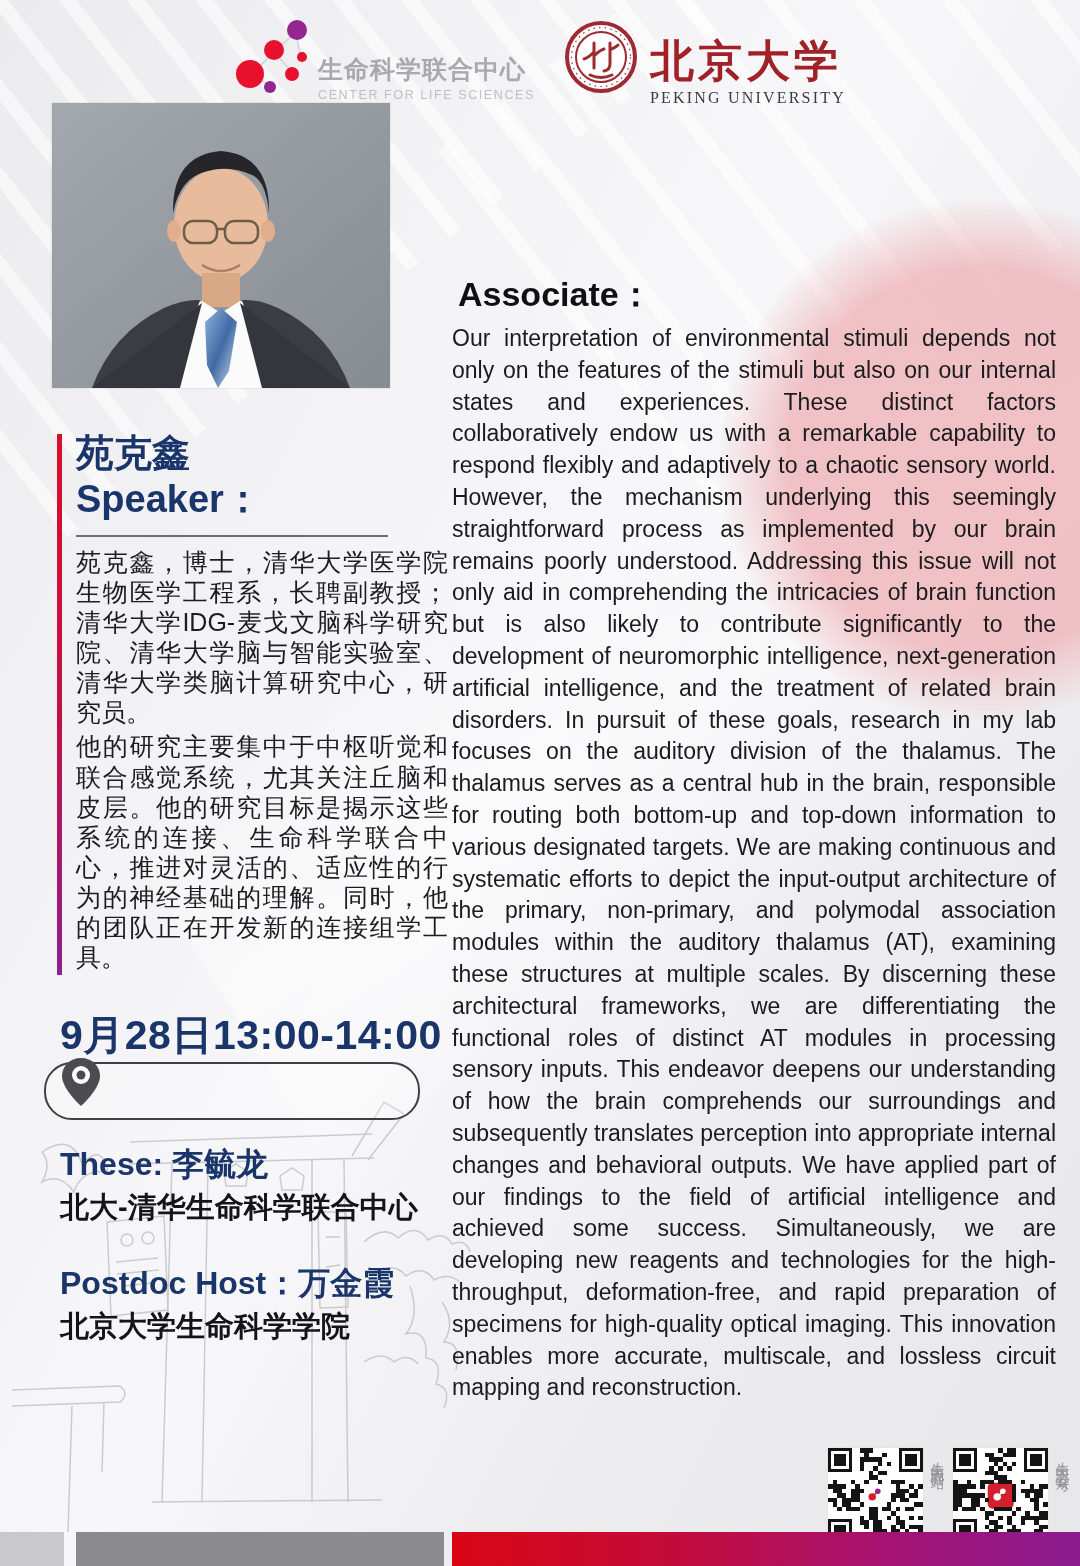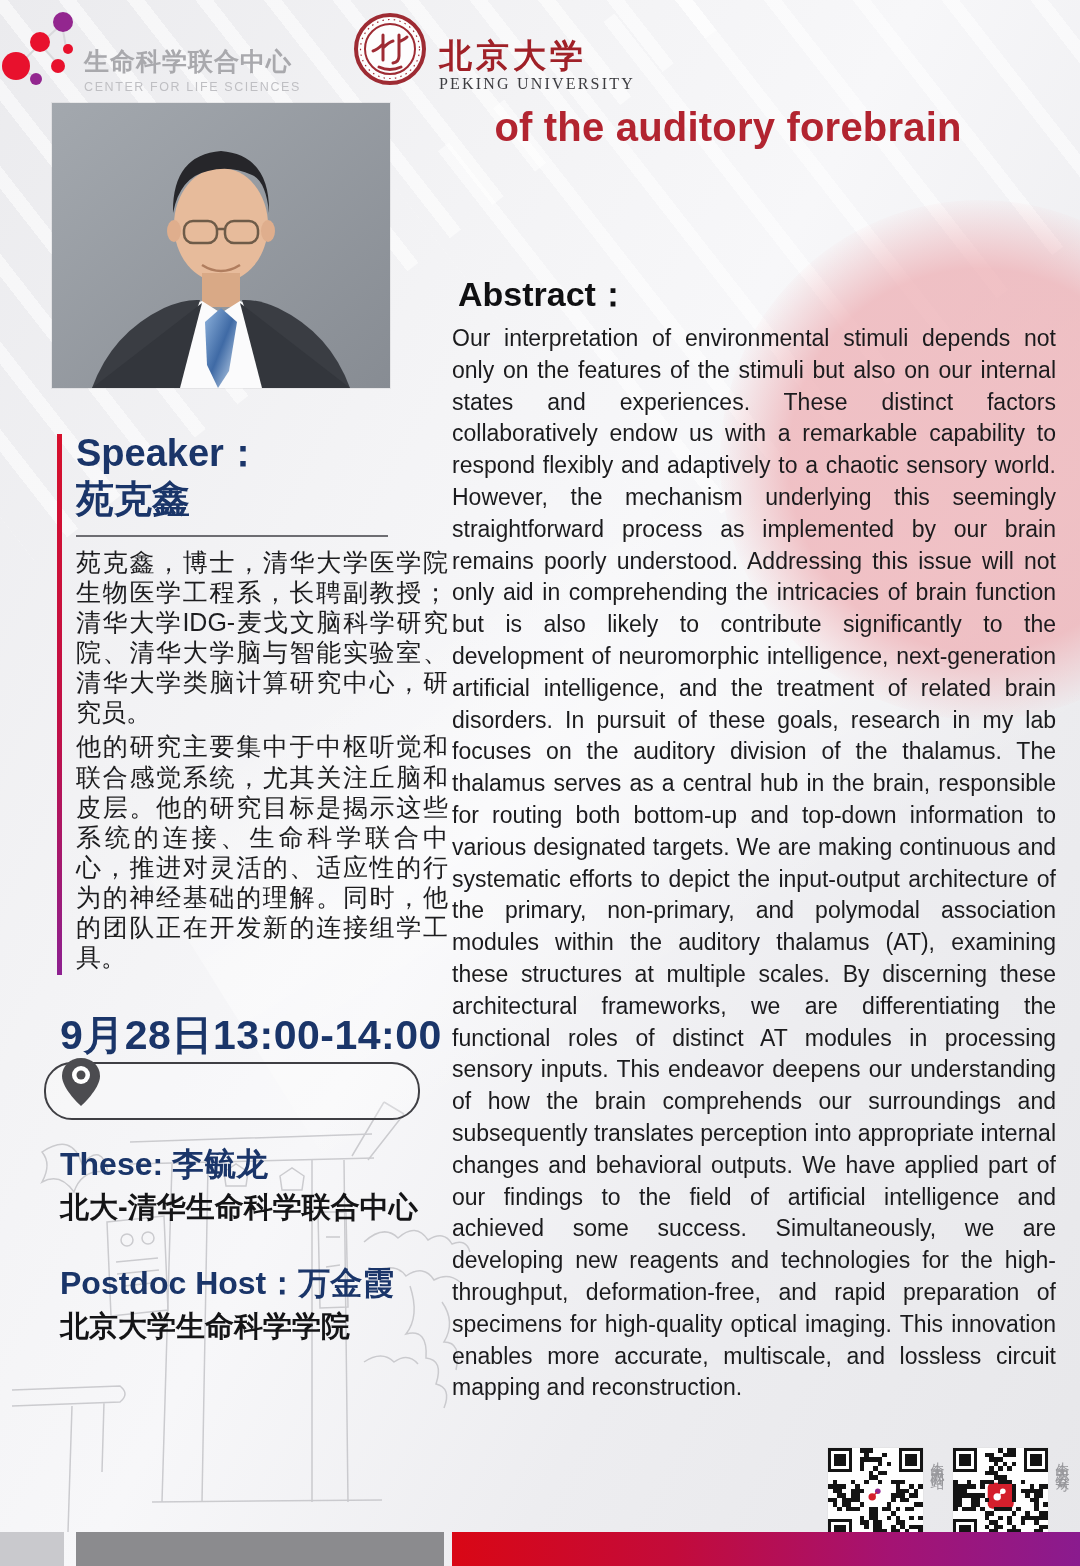--- a/index.html
+++ b/index.html
@@ -13,26 +13,26 @@
   .streak.s1{left:-220px;top:-180px;width:900px;height:520px;transform:rotate(-38deg);
     background:repeating-linear-gradient(90deg,rgba(255,255,255,0) 0 40px,rgba(255,255,255,.55) 40px 54px);}
   .streak.s2{right:-260px;top:-140px;width:900px;height:460px;transform:rotate(-38deg);
     background:repeating-linear-gradient(90deg,rgba(255,255,255,0) 0 56px,rgba(255,255,255,.5) 56px 70px);}
   .streak.s3{left:120px;top:420px;width:1400px;height:420px;transform:rotate(-32deg);
     background:linear-gradient(180deg,rgba(255,255,255,0),rgba(255,255,255,.45),rgba(255,255,255,0));}
   .pink-blob{position:absolute;right:-160px;top:200px;width:520px;height:520px;border-radius:50%;
     background:radial-gradient(circle,rgba(238,178,183,.78) 0 52%,rgba(238,178,183,0) 72%);pointer-events:none;}
 
   
-  .logos{position:absolute;left:0;top:8px;width:100%;height:86px;display:flex;align-items:center;gap:52px;}
+  .logos{position:absolute;left:0;top:16px;width:100%;height:86px;display:flex;justify-content:center;align-items:center;gap:29px;}
   .cls-logo{display:flex;align-items:flex-end;gap:6px;}
   .cls-text .cn{font-size:25px;color:#a9a9ad;font-weight:bold;letter-spacing:1px;}
   .cls-text .en{font-size:12.5px;color:#bfbfc3;letter-spacing:1.6px;margin-top:2px;}
   .pku-logo{display:flex;align-items:center;gap:12px;}
-  .pku-text .cn{font-family:Liberation Sans, sans-serif;font-size:33px;color:#a02128;font-weight:bold;letter-spacing:4px;line-height:1;margin-top:30px;}
+  .pku-text .cn{font-family:Liberation Mono, monospace;font-size:44px;color:#a02128;font-weight:bold;letter-spacing:4px;line-height:1;margin-top:30px;}
   .pku-text .en{font-family:"Liberation Serif","DejaVu Serif",serif;font-size:16px;color:#3c3c40;letter-spacing:2.2px;margin-top:3px;}
 
   
   .photo{position:absolute;left:52px;top:103px;width:338px;height:285px;box-shadow:0 0 0 1px rgba(0,0,0,.05);}
   .speaker-block{position:absolute;left:52px;top:430px;width:392px;}
   .accent-bar{position:absolute;left:5px;top:4px;width:5px;height:541px;
     background:linear-gradient(180deg,#d6102c 0%,#c01048 55%,#8d2090 100%);}
   .speaker-inner{margin-left:24px;}
   .speaker-h{font-size:38px;font-weight:bold;color:#1a3569;line-height:1.22;}
   .divider{border:none;border-top:2px solid #6d6d72;margin:12px 0 10px 0;width:312px;}
@@ -160,22 +160,22 @@
     <path d="M298 285 Q278 230 226 205 Q206 196 190 197 L218 285 Z" fill="#3a3d43"></path>
     <path d="M40 285 L150 200 L128 285 Z" fill="#33363c"></path>
     <path d="M298 285 L188 200 L210 285 Z" fill="#33363c"></path>
   </svg>
 </div>
 
 <div class="speaker-block">
   <div class="accent-bar"></div>
   <div class="speaker-inner">
     <div class="speaker-h">
+      <div>苑克鑫</div>
       <div>Speaker：</div>
-      <div>苑克鑫</div>
     </div>
     <hr class="divider">
     <div class="bio">苑克鑫，博士，清华大学医学院生物医学工程系，长聘副教授；清华大学IDG-麦戈文脑科学研究院、清华大学脑与智能实验室、清华大学类脑计算研究中心，研究员。</div>
     <div class="bio">他的研究主要集中于中枢听觉和联合感觉系统，尤其关注丘脑和皮层。他的研究目标是揭示这些系统的连接、生命科学联合中心，推进对灵活的、适应性的行为的神经基础的理解。同时，他的团队正在开发新的连接组学工具。</div>
   </div>
 </div>
 
 <div class="building">
   <svg width="460" height="460" viewBox="0 0 460 460" fill="none" stroke="#c4c4c8" stroke-width="1.5">
     <path d="M118 70 L360 62 M118 92 L362 86"></path>
@@ -205,23 +205,22 @@
         <circle cx="21" cy="19" r="4.5" fill="#4c4c50"></circle>
     </svg>
   </span>
 </div>
 <div class="host-label">These: 李毓龙</div>
 <div class="host-org">北大-清华生命科学联合中心</div>
 <div class="postdoc-label">Postdoc Host：万金霞</div>
 <div class="postdoc-org">北京大学生命科学学院</div>
 
 <div class="title">
-  <div>of the auditory forebrain</div>
-</div>
-<div class="abstract-h">Abstract：</div>
+</div>
+<div class="abstract-h">Associate：</div>
 <div class="abstract-body">Our interpretation of environmental stimuli depends not only on the features of the stimuli but also on our internal states and experiences. These distinct factors collaboratively endow us with a remarkable capability to respond flexibly and adaptively to a chaotic sensory world. However, the mechanism underlying this seemingly straightforward process as implemented by our brain remains poorly understood. Addressing this issue will not only aid in comprehending the intricacies of brain function but is also likely to contribute significantly to the development of neuromorphic intelligence, next-generation artificial intelligence, and the treatment of related brain disorders. In pursuit of these goals, research in my lab focuses on the auditory division of the thalamus. The thalamus serves as a central hub in the brain, responsible for routing both bottom-up and top-down information to various designated targets. We are making continuous and systematic efforts to depict the input-output architecture of the primary, non-primary, and polymodal association modules within the auditory thalamus (AT), examining these structures at multiple scales. By discerning these architectural frameworks, we are differentiating the functional roles of distinct AT modules in processing sensory inputs. This endeavor deepens our understanding of how the brain comprehends our surroundings and subsequently translates perception into appropriate internal changes and behavioral outputs. We have applied part of our findings to the field of artificial intelligence and achieved some success. Simultaneously, we are developing new reagents and technologies for the high-throughput, deformation-free, and rapid preparation of specimens for high-quality optical imaging. This innovation enables more accurate, multiscale, and lossless circuit mapping and reconstruction.</div>
 
 <div class="qr-group web">
   <div class="qr">
     <div class="qf tl"></div>
     <div class="qf tr"></div>
     <div class="qf bl"></div>
     <div class="qlogo">
       <svg class="mark" viewBox="0 0 20 20">
           <circle cx="7" cy="12" r="4" fill="#d41f2c"></circle>

